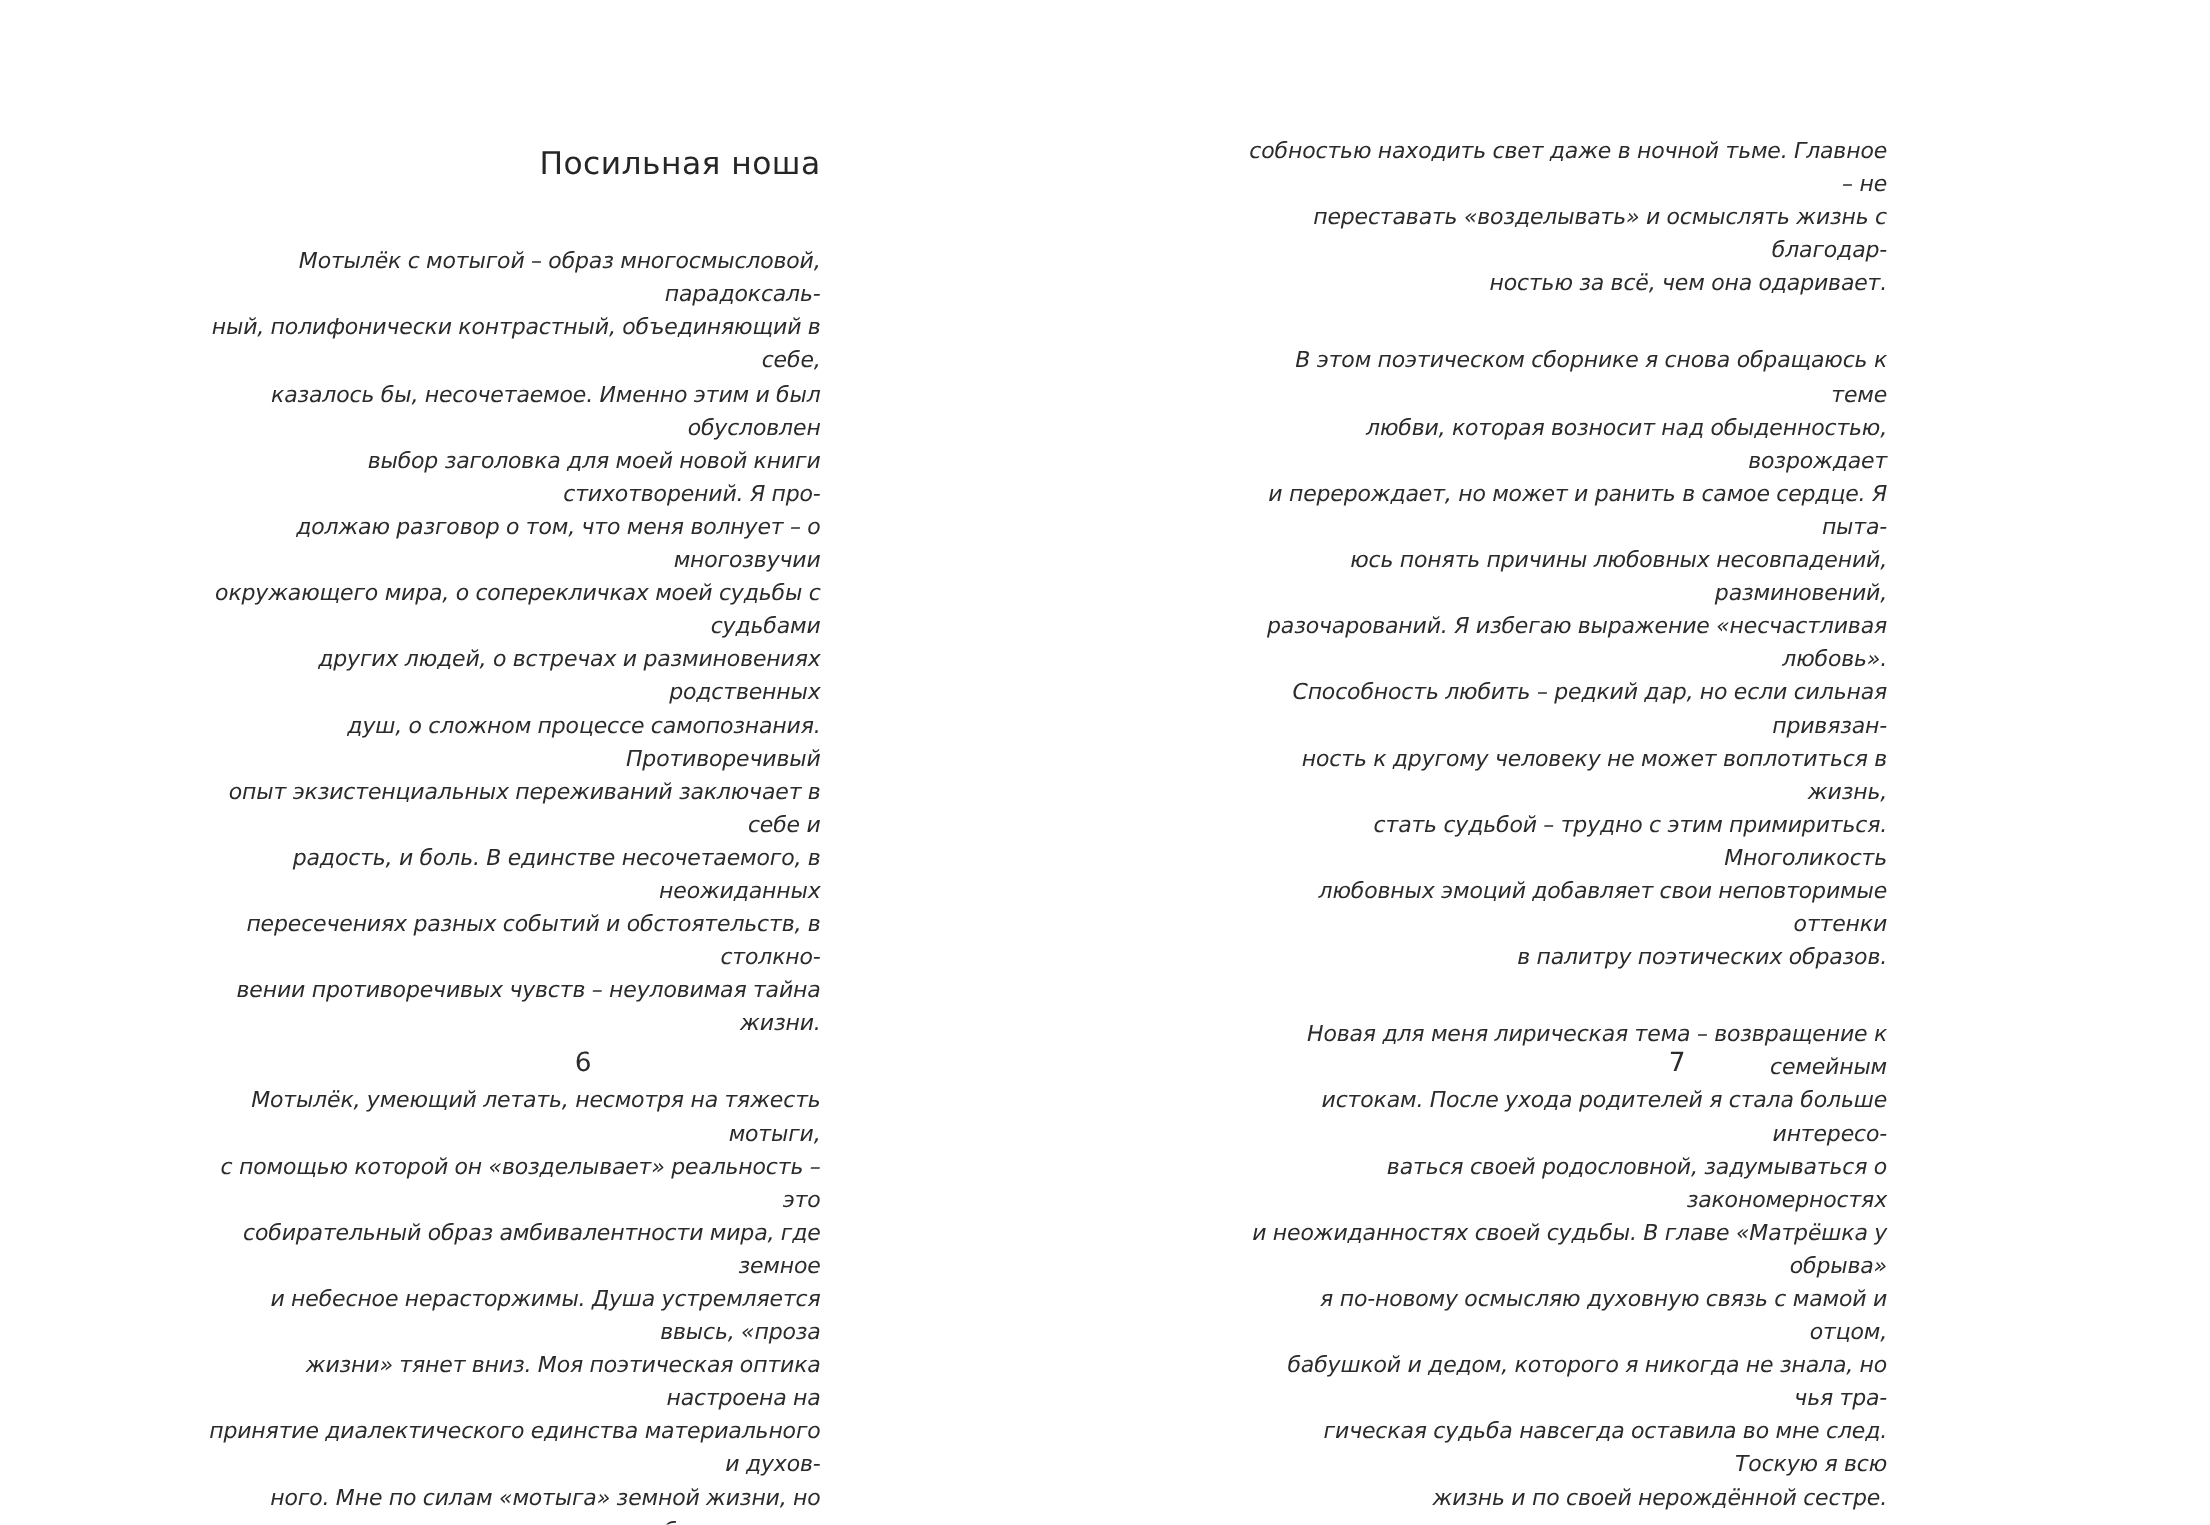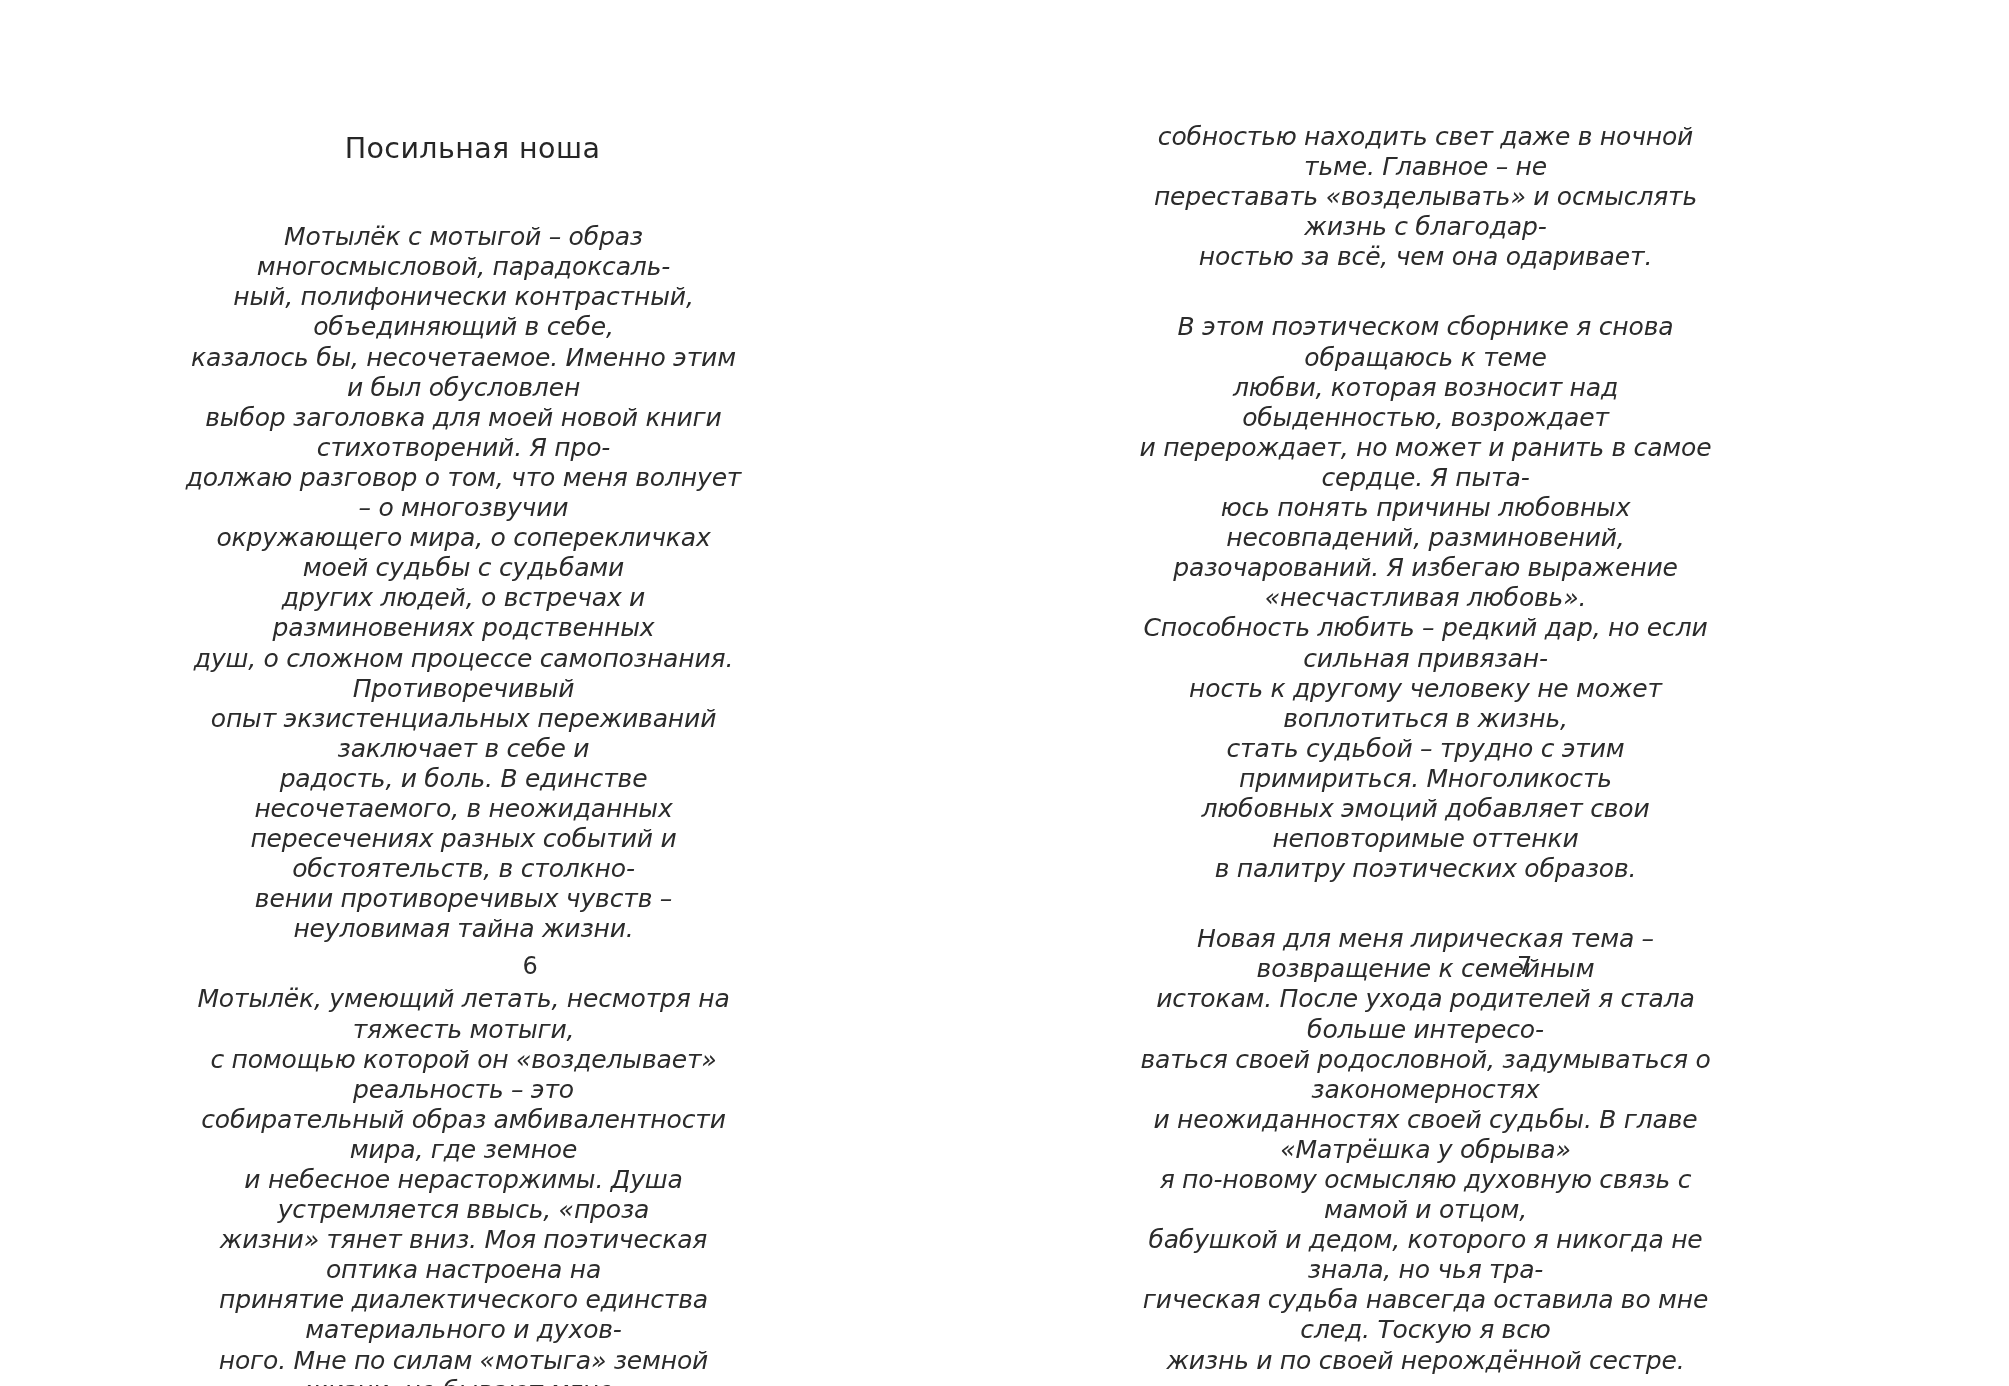--- a/index.html
+++ b/index.html
@@ -44,35 +44,35 @@
     width: 580px;
   }
 
   .page-title {
     font-family: "DejaVu Sans", sans-serif;
     font-style: normal;
     font-weight: 400;
     font-size: 28.5px;
     letter-spacing: 0.4px;
     color: #262626;
-    text-align: center;
+    text-align: right;
     margin: 0 0 0 0;
     padding-left: 18px;
     line-height: 1.2;
   }
 
   .para {
     font-family: "DejaVu Sans", sans-serif;
     font-style: italic;
     font-weight: 400;
-    font-size: 25px;
+    font-size: 20px;
     line-height: 30.1px;
     color: #2b2b2b;
     margin: 0;
-    text-align: center;
+    text-align: right;
     white-space: pre-line;
     letter-spacing: -0.15px;
     word-spacing: -0.3px;
   }
 
   .para + .para { margin-top: 40px; }
 
   .page-left .para-block { margin-top: 56px; }
   .page-right .para-block { margin-top: 0; }
 

